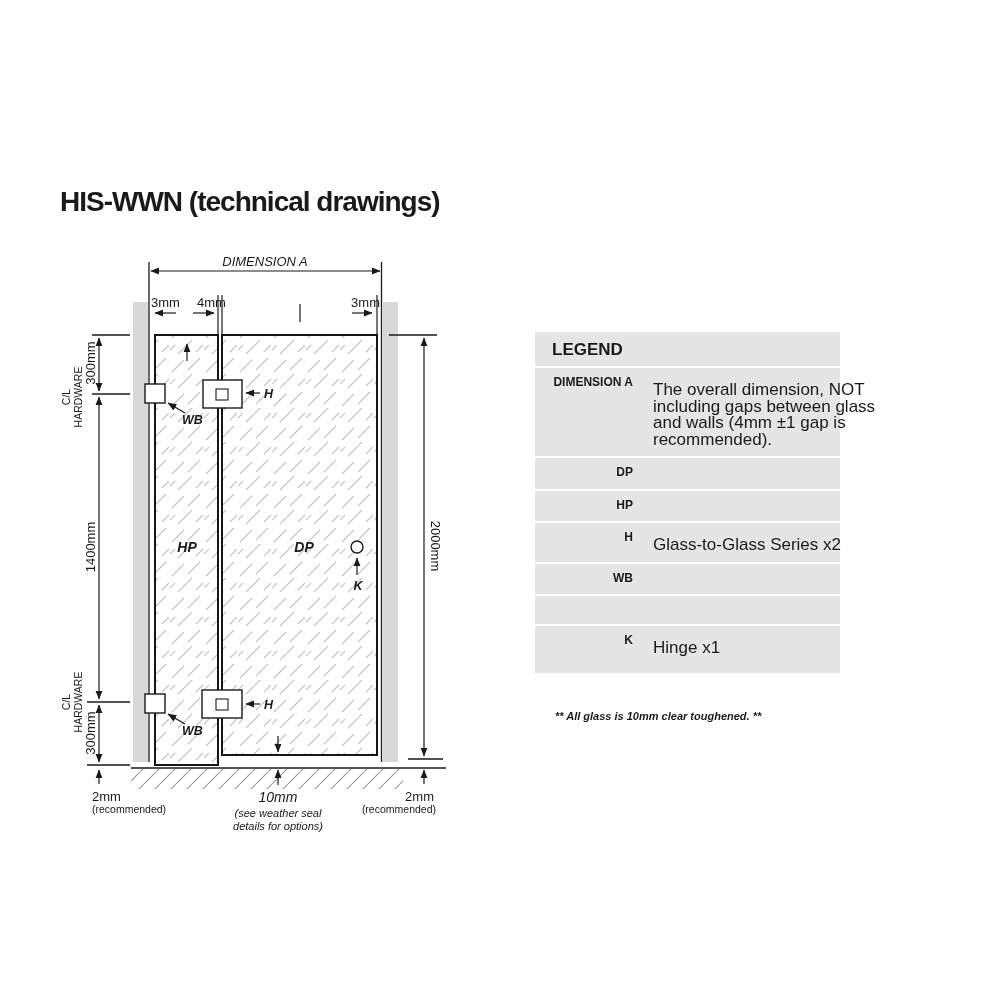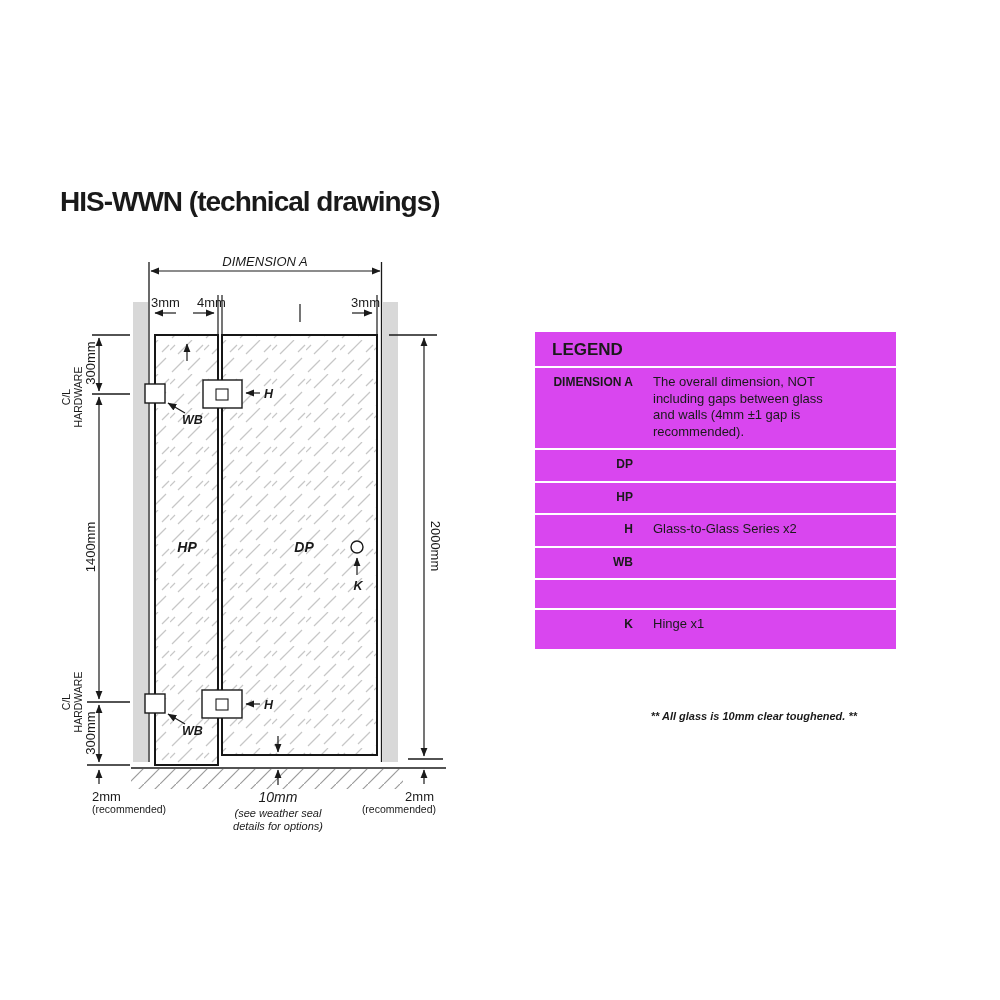--- a/index.html
+++ b/index.html
@@ -17,38 +17,39 @@
   .dim   { font-size:13px; }
   .dimi  { font-size:13px; font-style:italic; }
   .seal  { font-size:14px; font-style:italic; }
   .small { font-size:10.5px; }
   .smalli{ font-size:11px; font-style:italic; }
   .hw    { font-size:12.5px; font-weight:bold; font-style:italic; }
   .panel { font-size:14px; font-weight:bold; font-style:italic; }
   .cl    { font-size:10.5px; }
   
   .legend {
-    position:absolute; left:535px; top:332px; width:361px;
-    background:#d946ef;
+    position:absolute; left:535px; top:332px; width:305px;
+    background:#e5e5e5;
   }
   .legend-header {
     font-size:17px; font-weight:bold; padding:8px 0 6px 17px;
   }
   .lrow { display:flex; border-top:2px solid #ffffff; padding:6px 0 8px 0; min-height:14px; }
   .lab {
     flex:none; width:98px; text-align:right;
     font-size:12px; font-weight:bold; line-height:16.5px;
   }
   .desc {
-    flex:none; margin-left:20px; font-size:13px; line-height:16.5px;
+    flex:none; margin-left:20px; font-size:17px; line-height:16.5px;
     white-space:pre-line;
+    margin-top:8px;
   }
   .lrow-k { padding-bottom:16px; }
   .footnote {
-    position:absolute; left:535px; top:710px; width:302px; text-align:right;
+    position:absolute; left:535px; top:710px; width:302px; text-align:left;
     font-size:11px; font-style:italic; font-weight:bold; white-space:nowrap;padding-left:20px;
   }
 </style>
 </head>
 <body>
 
 <div class="page-title">HIS-WWN (technical drawings)</div>
 
 <svg class="drawing-svg" width="420" height="600" viewBox="50 240 420 600">
   <defs>

